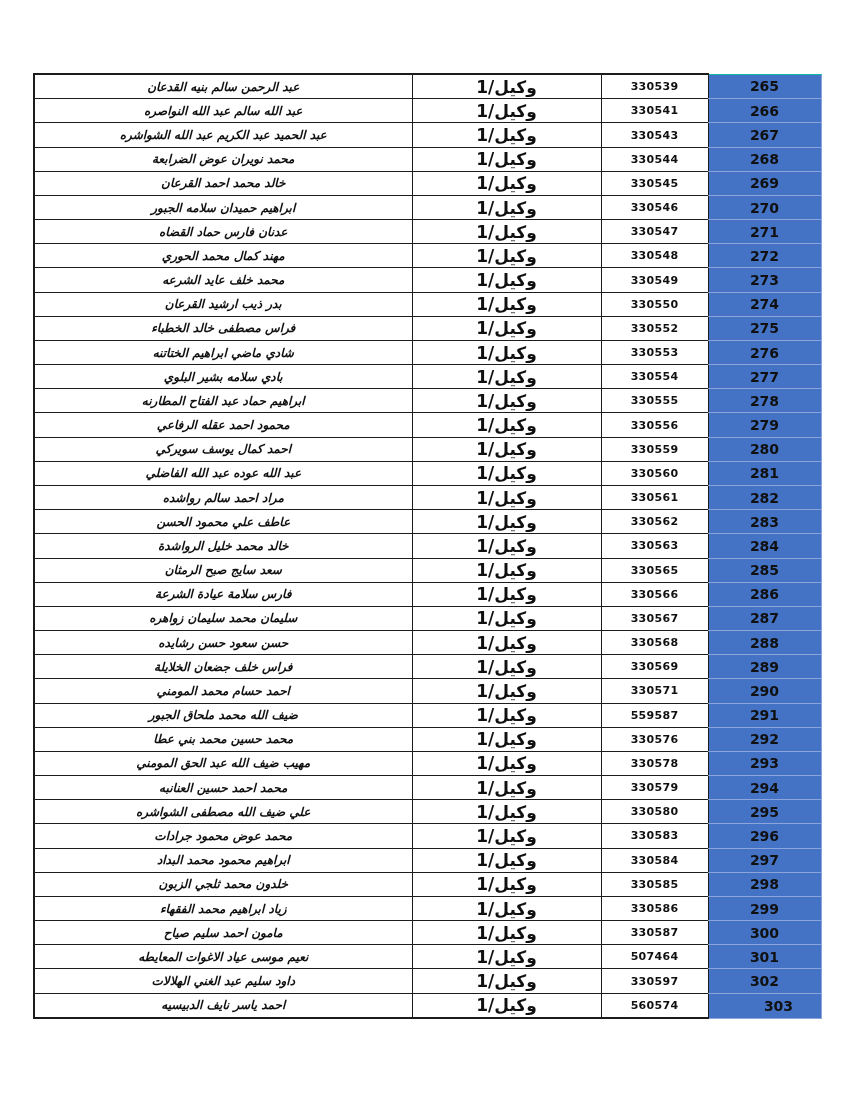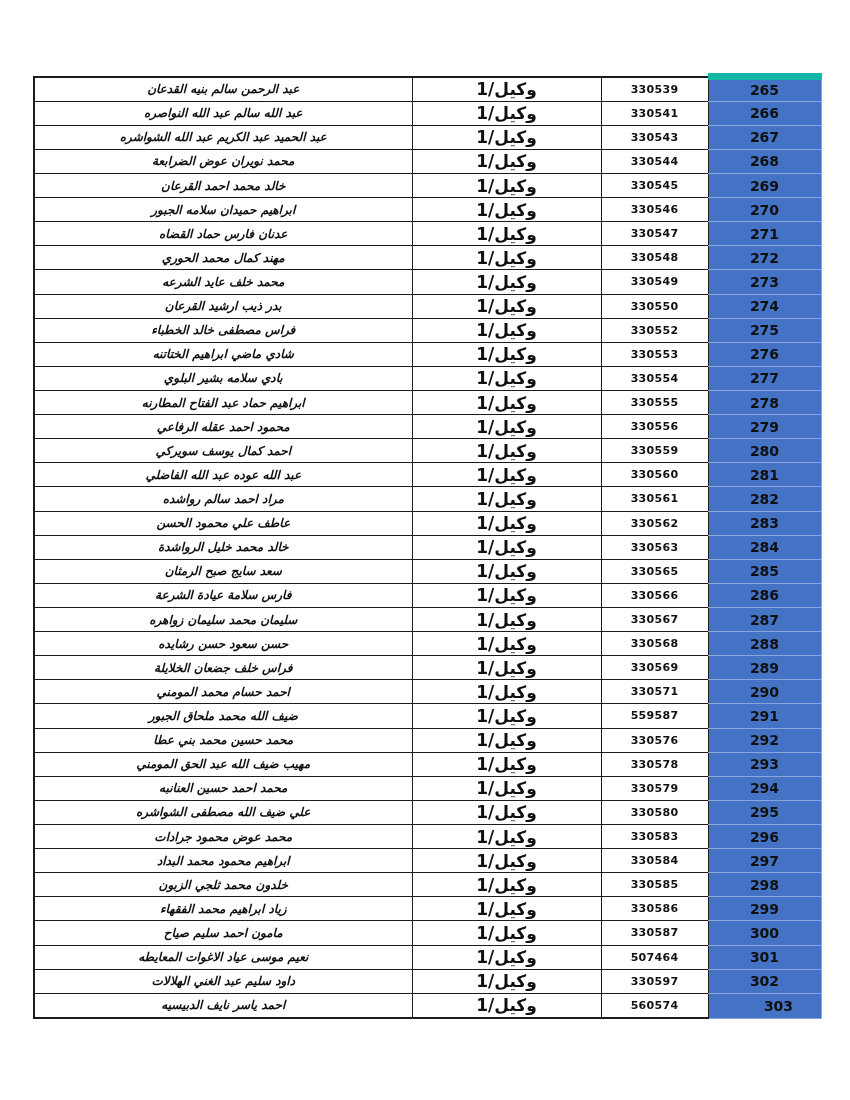--- a/index.html
+++ b/index.html
@@ -24,21 +24,21 @@
   
   tr:first-child td.name-cell,tr:first-child td.role-cell,tr:first-child td.id-cell{border-top:2px solid #1c1c1c;}
   tr:last-child  td.name-cell,tr:last-child  td.role-cell,tr:last-child  td.id-cell{border-bottom:2px solid #1c1c1c;}
   td.name-cell{border-left-width:2px;font-style:italic;} 
   
   td.serial-cell{
     background:#4472C4;color:#ffffff;font-size:14px;
     border-top:1px solid #8CA5DB;border-bottom:1px solid #8CA5DB;
     border-right:1px solid #8CA5DB;border-left:1.5px solid #1c1c1c;
   }
-  tr:first-child td.serial-cell{border-top:7px solid #14b8a6;margin-left:8px;}
+  tr:first-child td.serial-cell{border-top:1px solid #14b8a6;margin-left:8px;}
   tr:last-child  td.serial-cell{border-bottom:1px solid #96add e0;padding-left:32px;}
   col.c-serial{width:113px;}
   col.c-id{width:107px;}
   col.c-role{width:189px;}
   col.c-name{width:378px;}
 </style>
 </head>
 <body>
 
 <div class="page">

